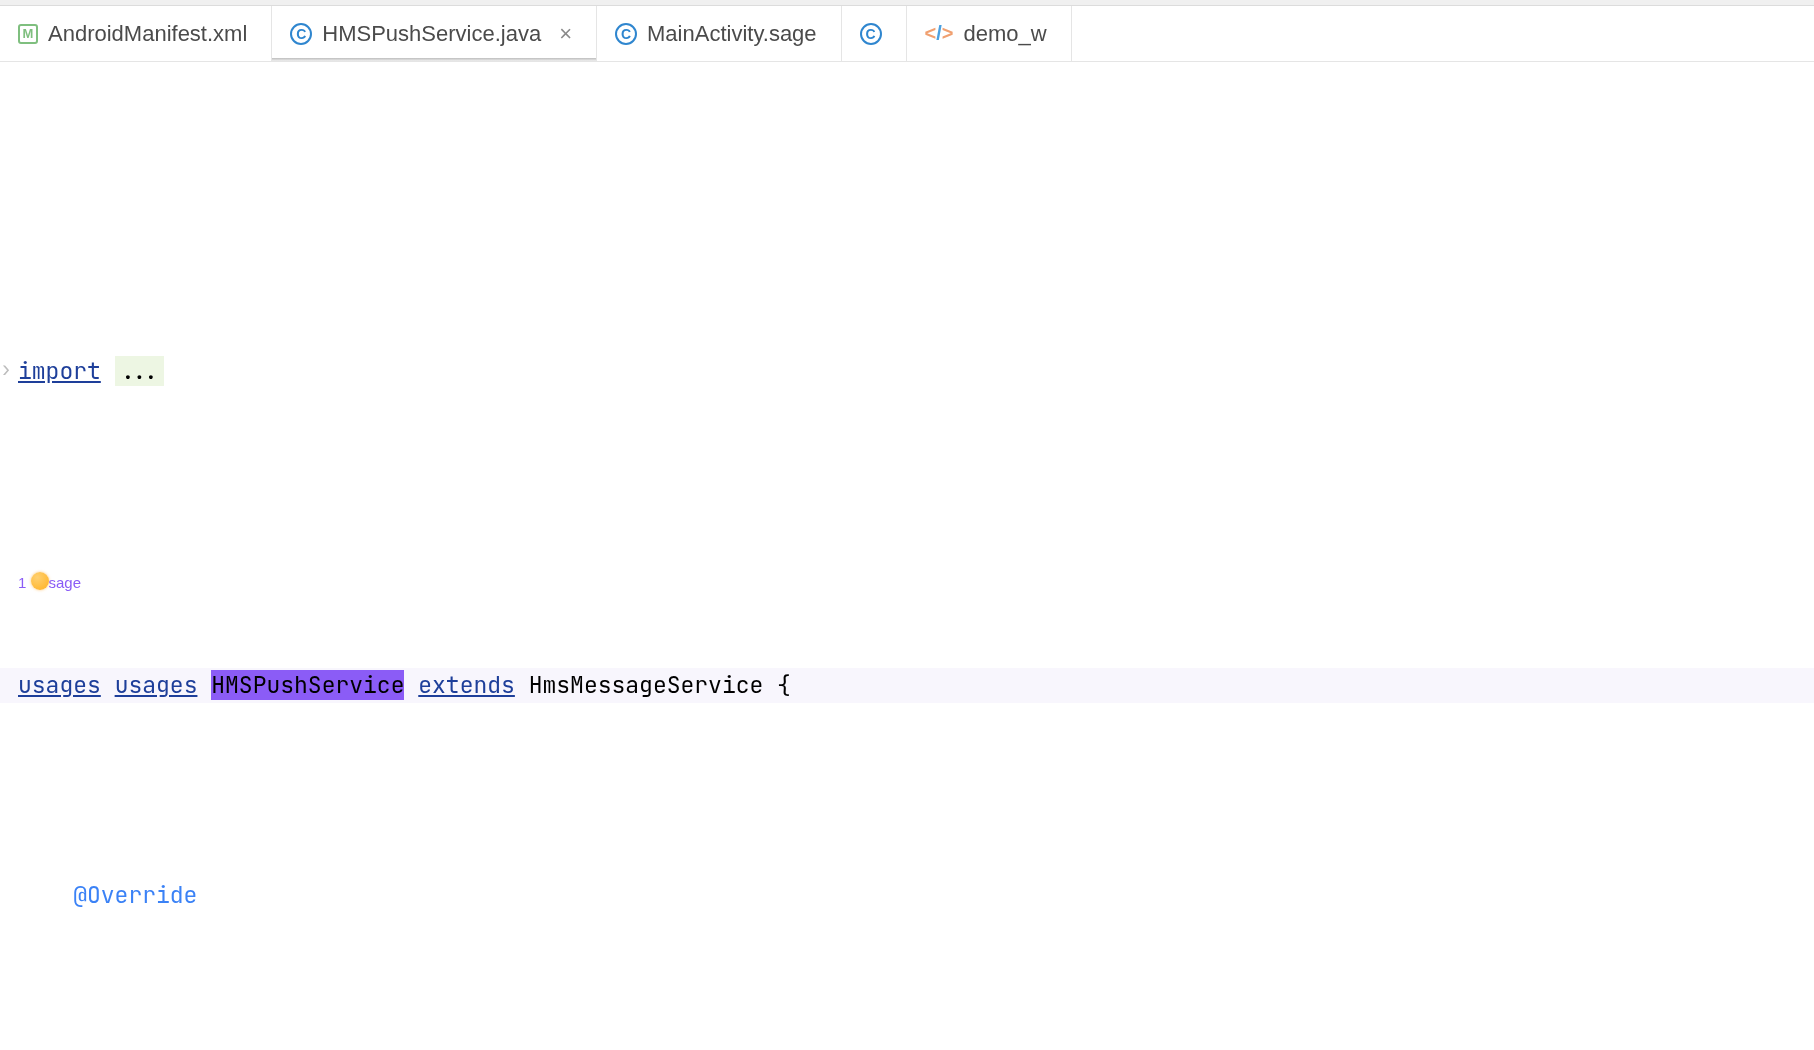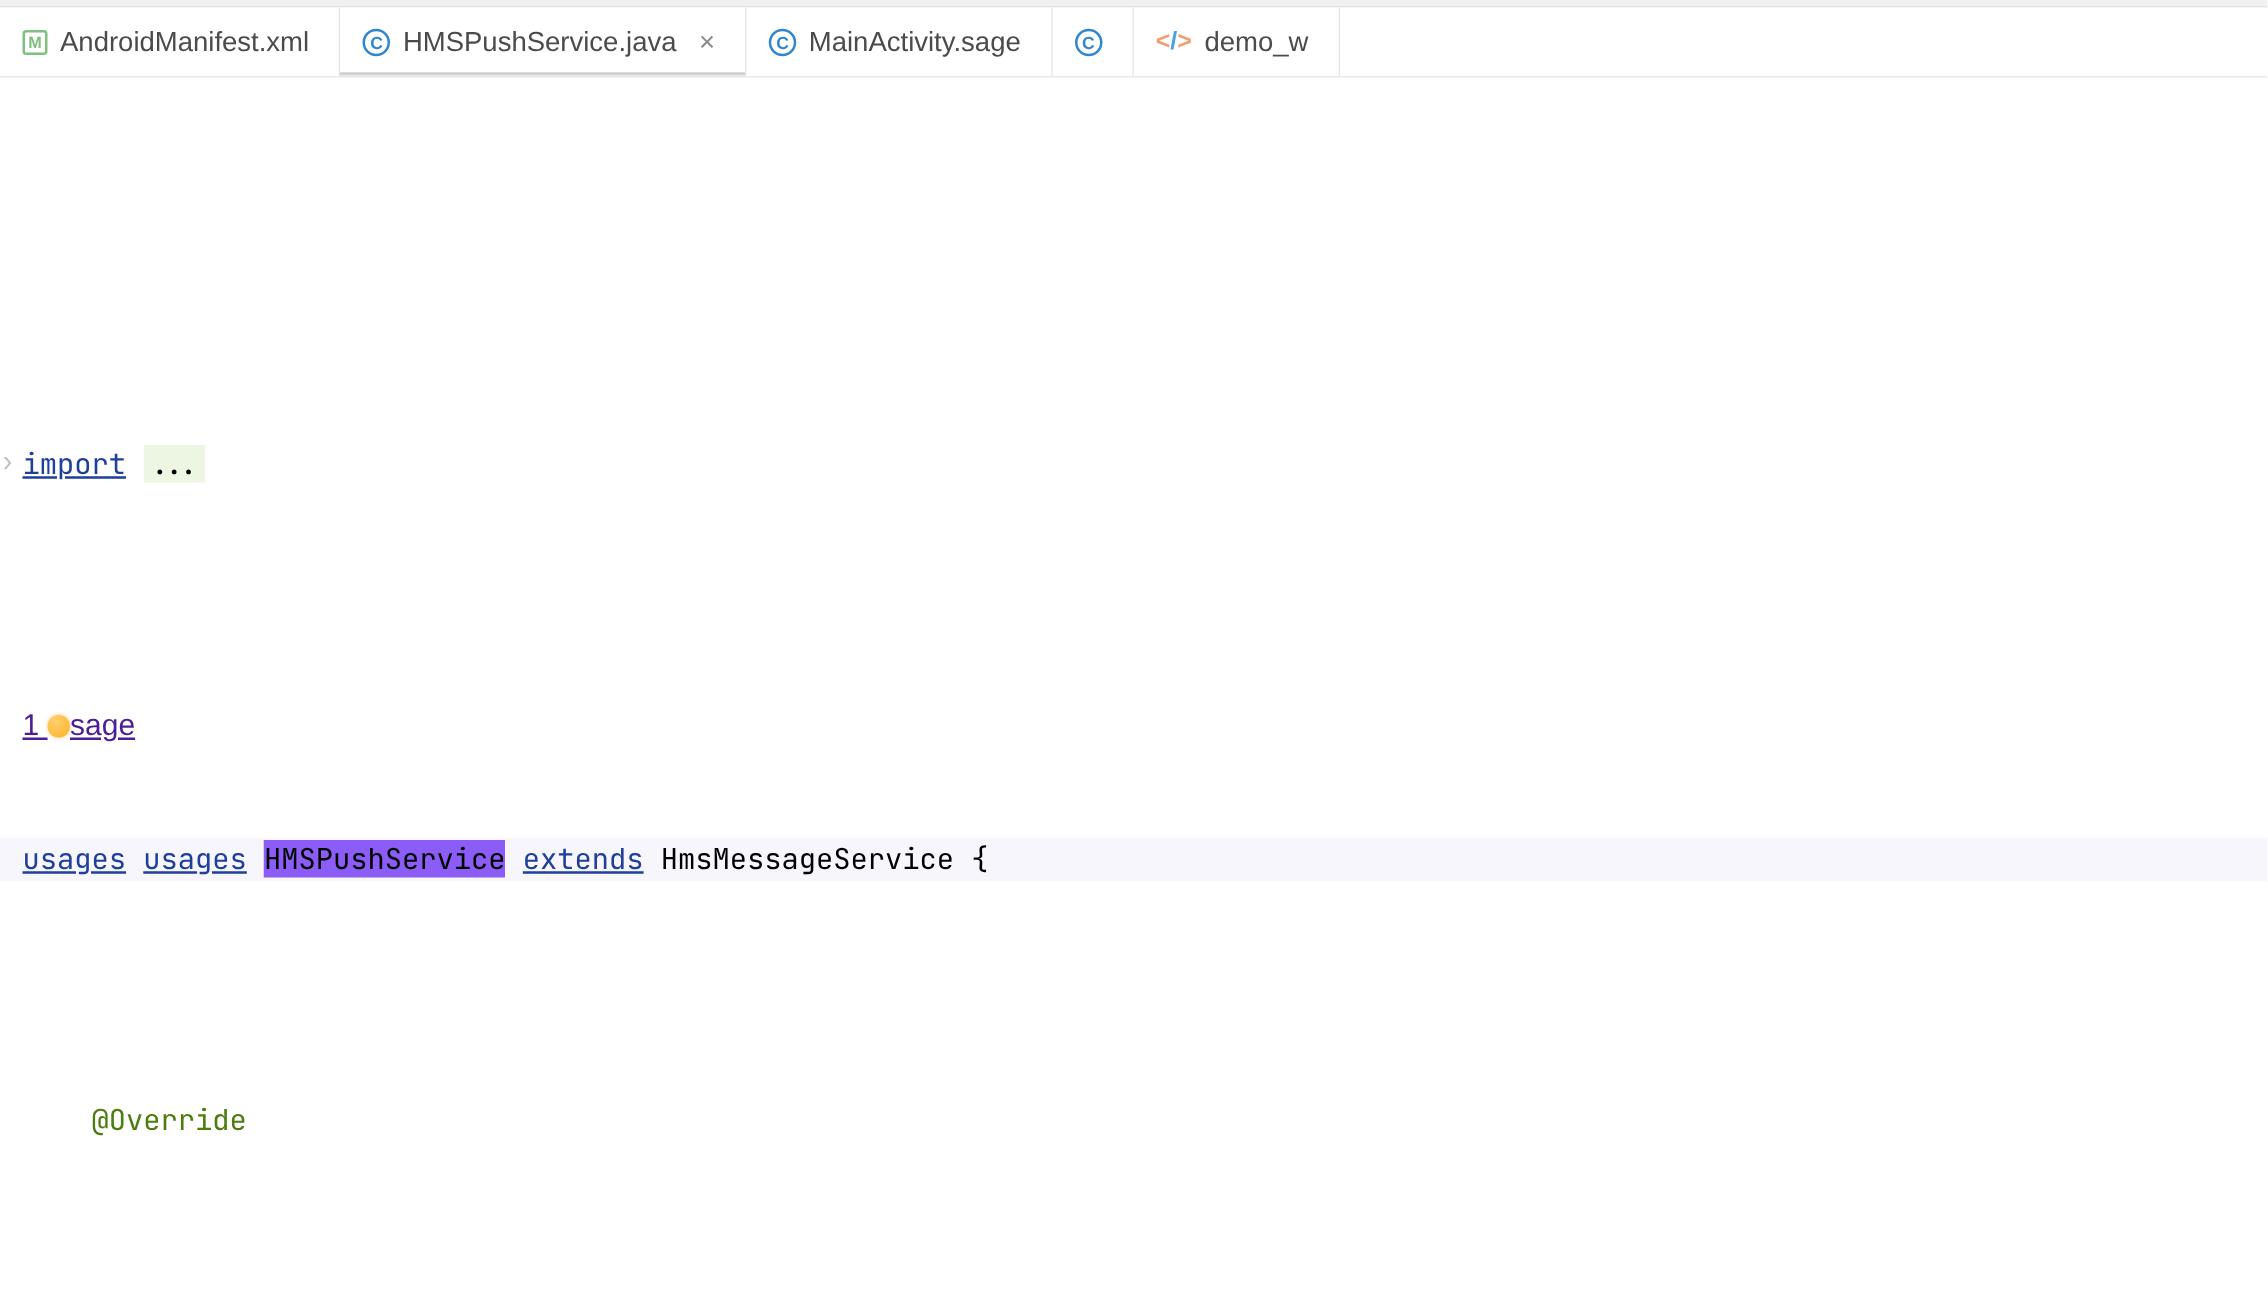--- a/index.html
+++ b/index.html
@@ -76,28 +76,27 @@
       position: relative;
       padding: 12px 0 0 18px;
       font-size: 23px;
       line-height: 1.52;
       color: #000000;
       white-space: pre;
       font-family: "JetBrains Mono", "Menlo", "Consolas", monospace;
     }
     .editor .row { display: block; }
     .kw { color: #1e3f9a; text-decoration: underline; }
-    .annot { color: #4d7c0f; }
+    .annot { color: #3b82f6; }
     .hl-class { background: #8b5cf6; }
     .fold-block { background: #edf6e3; padding: 0 4px; }
     .usage-hint {
-      color: #4c1d95;
+      color: #8b5cf6;
       font-family: -apple-system, BlinkMacSystemFont, "Segoe UI", sans-serif;
-      font-size: 24px;
-      text-decoration: underline;
+      font-size: 15px;
     }
     .bulb {
       display: inline-flex;
       width: 18px; height: 18px;
       border-radius: 50%;
       background: radial-gradient(circle at 35% 30%, #ffd070, #ffb020);
       box-shadow: 0 0 3px rgba(255,160,30,0.6);
       vertical-align: -2px;
     }
     .gutter-caret {

